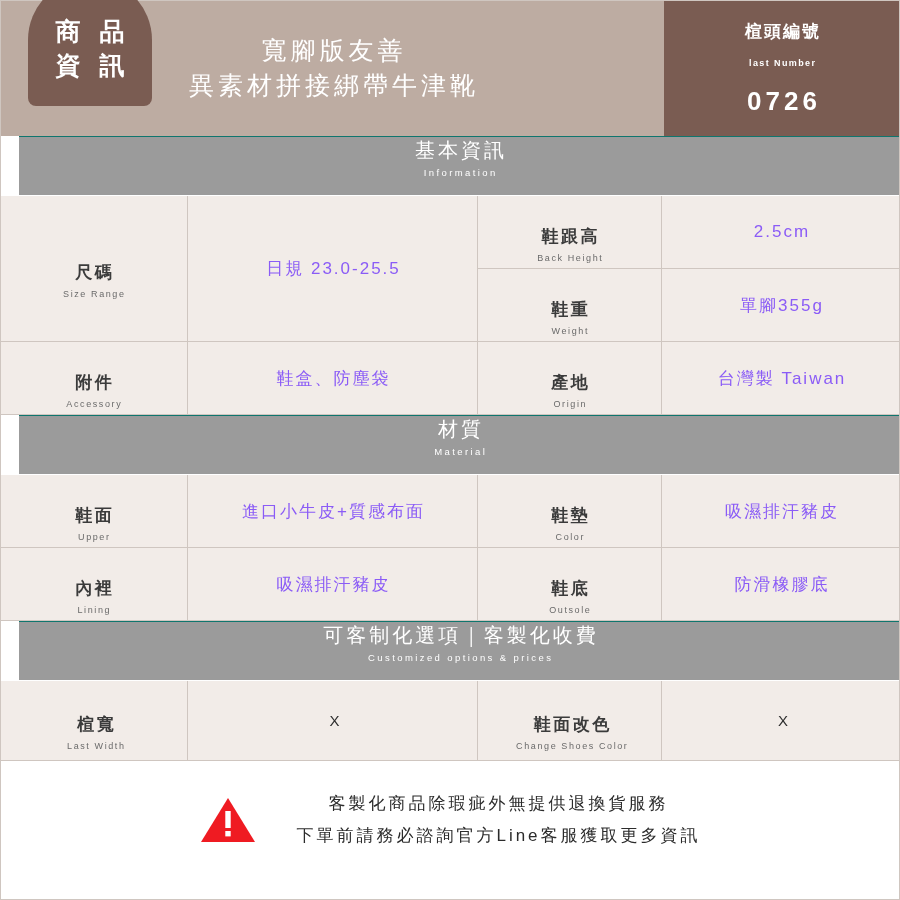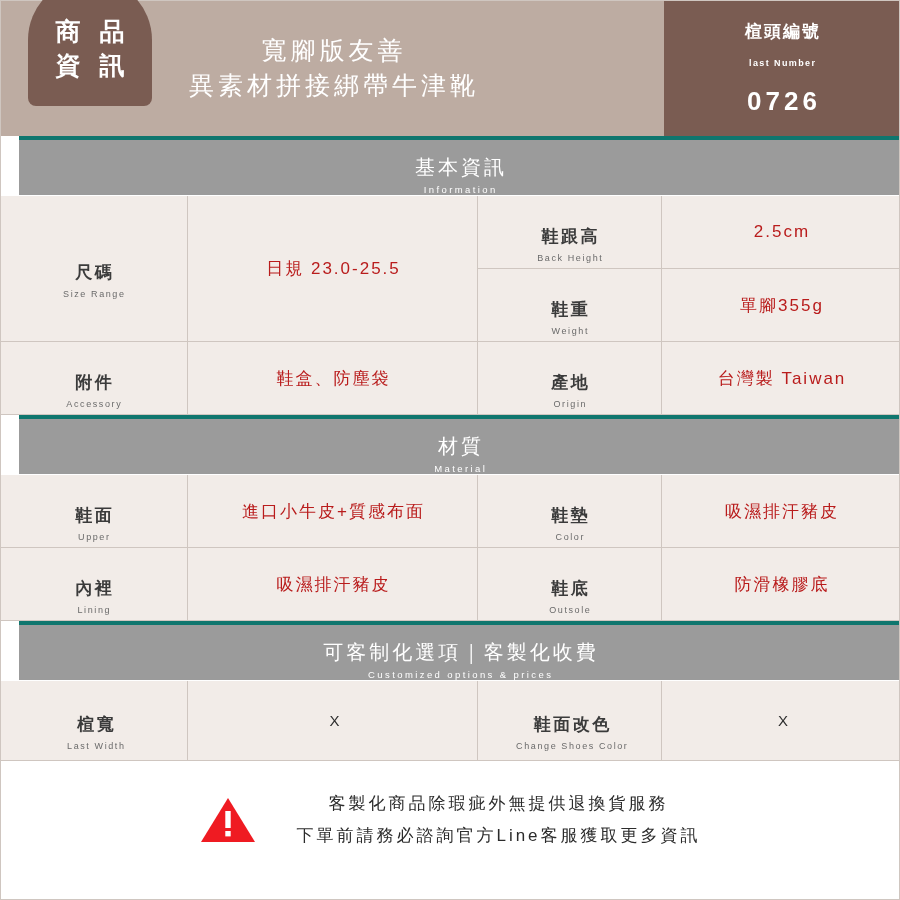--- a/index.html
+++ b/index.html
@@ -74,22 +74,22 @@
   .hr-num { font-size: 26px; letter-spacing: 4px; text-indent: 4px; font-weight: 700; margin-top: 6px; }
 
   
   .section-bar {
     background: #9b9b9b;
     color: #ffffff;
     height: 60px;
     display: flex;
     flex-direction: column;
     align-items: center;
-    justify-content: flex-end;
-    border-top: 4px solid #0f766e;
+    justify-content: flex-start;
+    border-top: 1px solid #0f766e;
     border-bottom: 1px solid #ffffff;
     margin-left: 19px;
   }
   .section-zh { font-size: 20px; letter-spacing: 3px; text-indent: 3px; }
   .section-en { font-size: 9.5px; letter-spacing: 2.4px; text-indent: 2.4px; margin-top: 3px; }
 
   
   .grid { display: flex; flex-wrap: wrap; width: 900px; }
   .cell {
     border-right: 1px solid #cfc6c0;
@@ -98,21 +98,21 @@
     flex-direction: column;
     align-items: center;
     justify-content: center;
     text-align: center;
     background: #f2ece8;
     padding: 6px 4px;
   }
   .cell:last-child { border-right: none; }
   .lbl-zh { font-size: 17px; letter-spacing: 2.5px; text-indent: 2.5px; color: #3b3b3b; font-weight: 700; margin-top: 23px; }
   .lbl-en { font-size: 9px; letter-spacing: 1.6px; text-indent: 1.6px; color: #6a6a6a; margin-top: 5px; }
-  .val { font-size: 17px; letter-spacing: 2px; text-indent: 2px; color: #b91c1c; }
+  .val { font-size: 17px; letter-spacing: 2px; text-indent: 2px; color: #8b5cf6; }
   .val-sm { font-size: 15px; letter-spacing: 1px; text-indent: 1px; color: #2f2f2f; }
 
   .w-col1 { width: 188px; }
   .w-col2 { width: 290px; justify-content: center; }
   .w-col3 { width: 184px; }
   .w-col4 { width: 238px; }
 
   .r-tall { height: 80px; padding-left: 8px; }
   .r-std  { height: 73px; }
   .r-half { height: 73px; }

